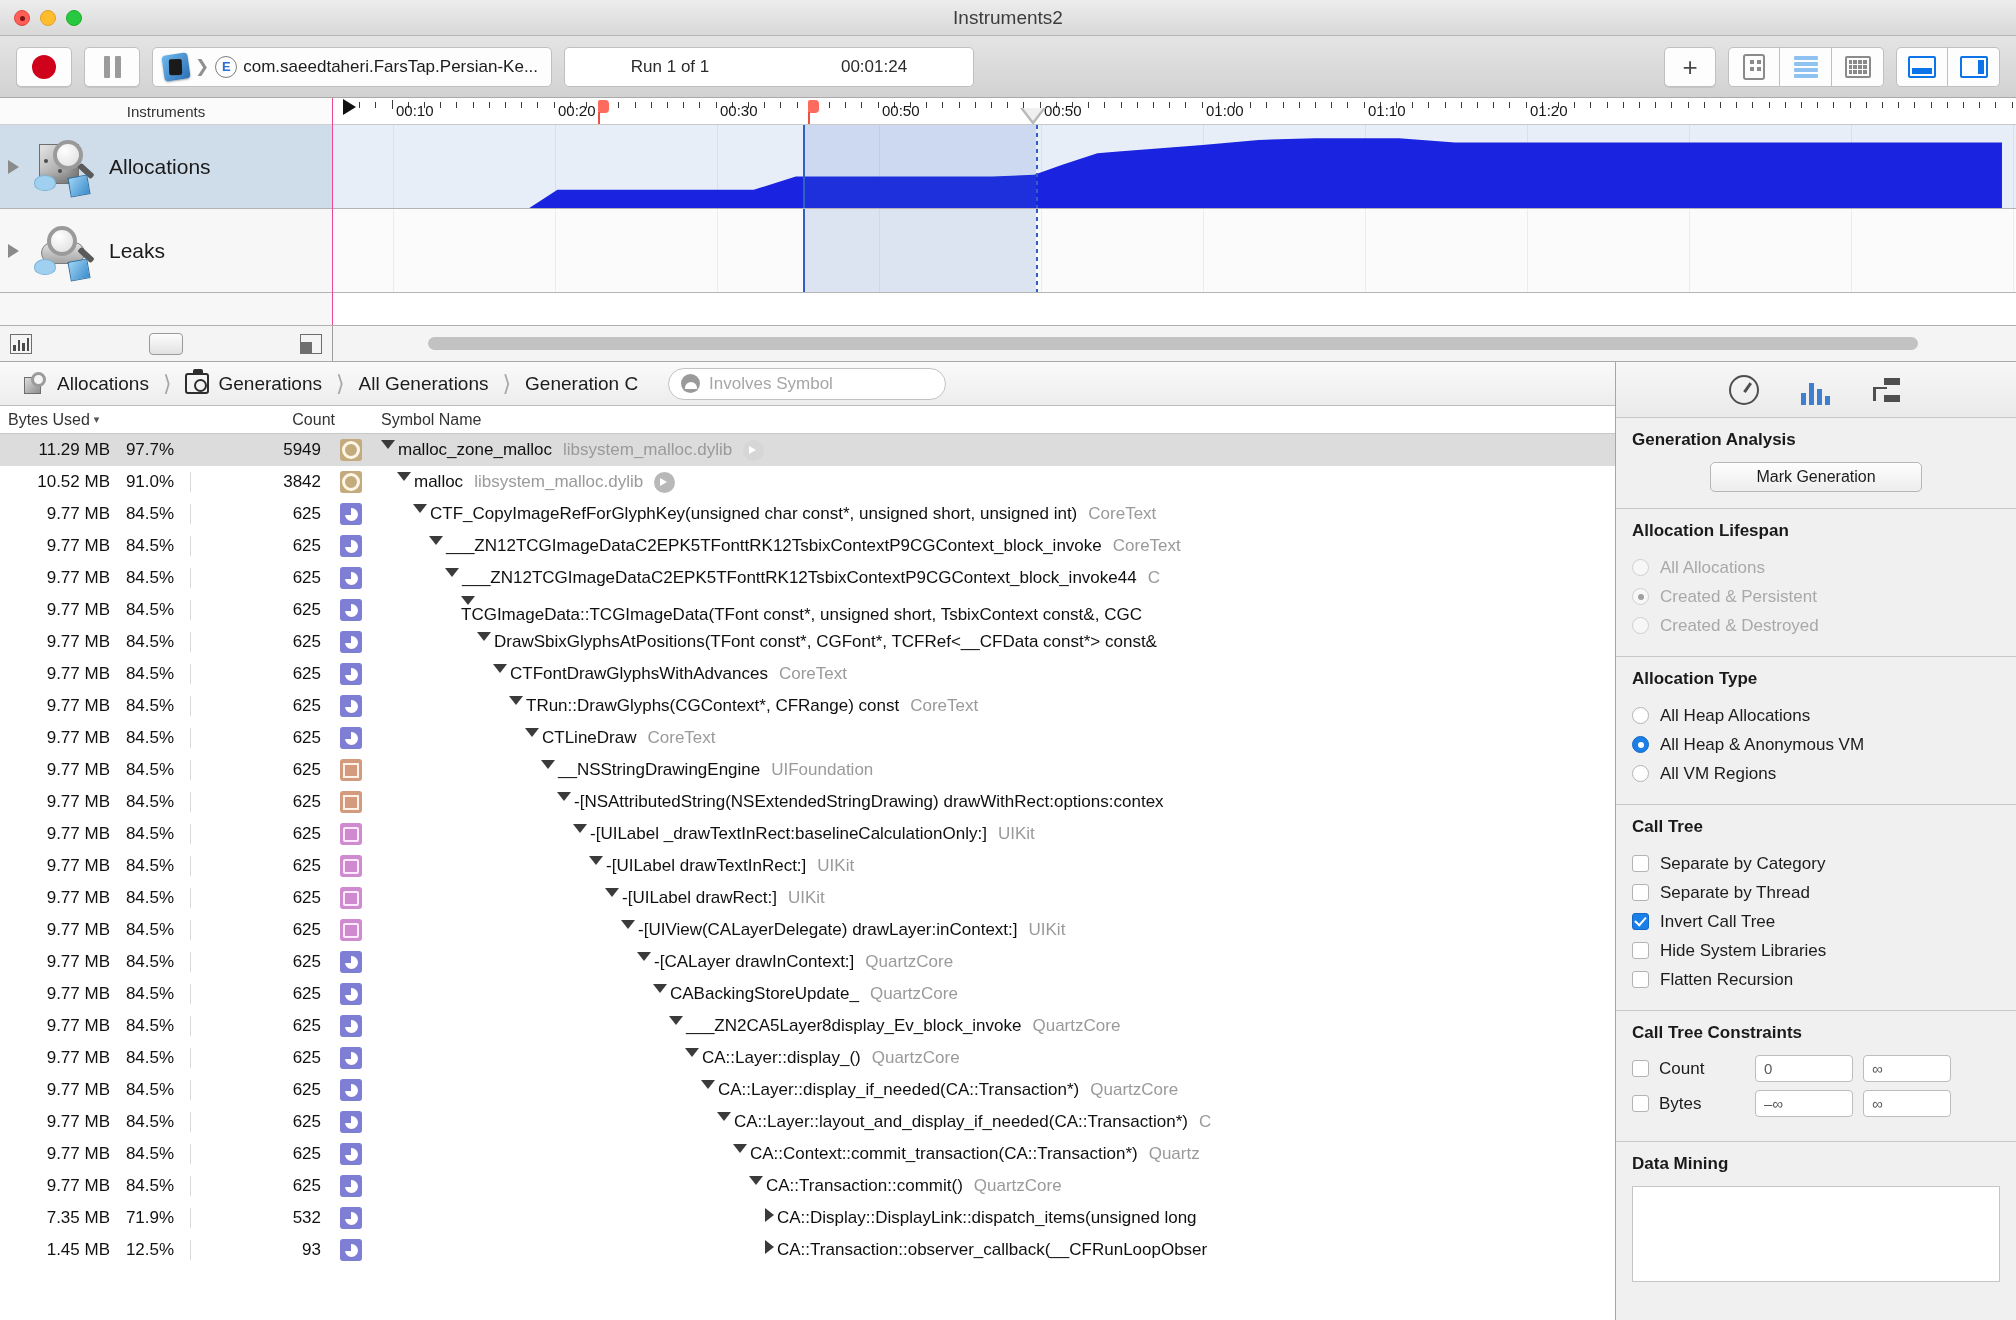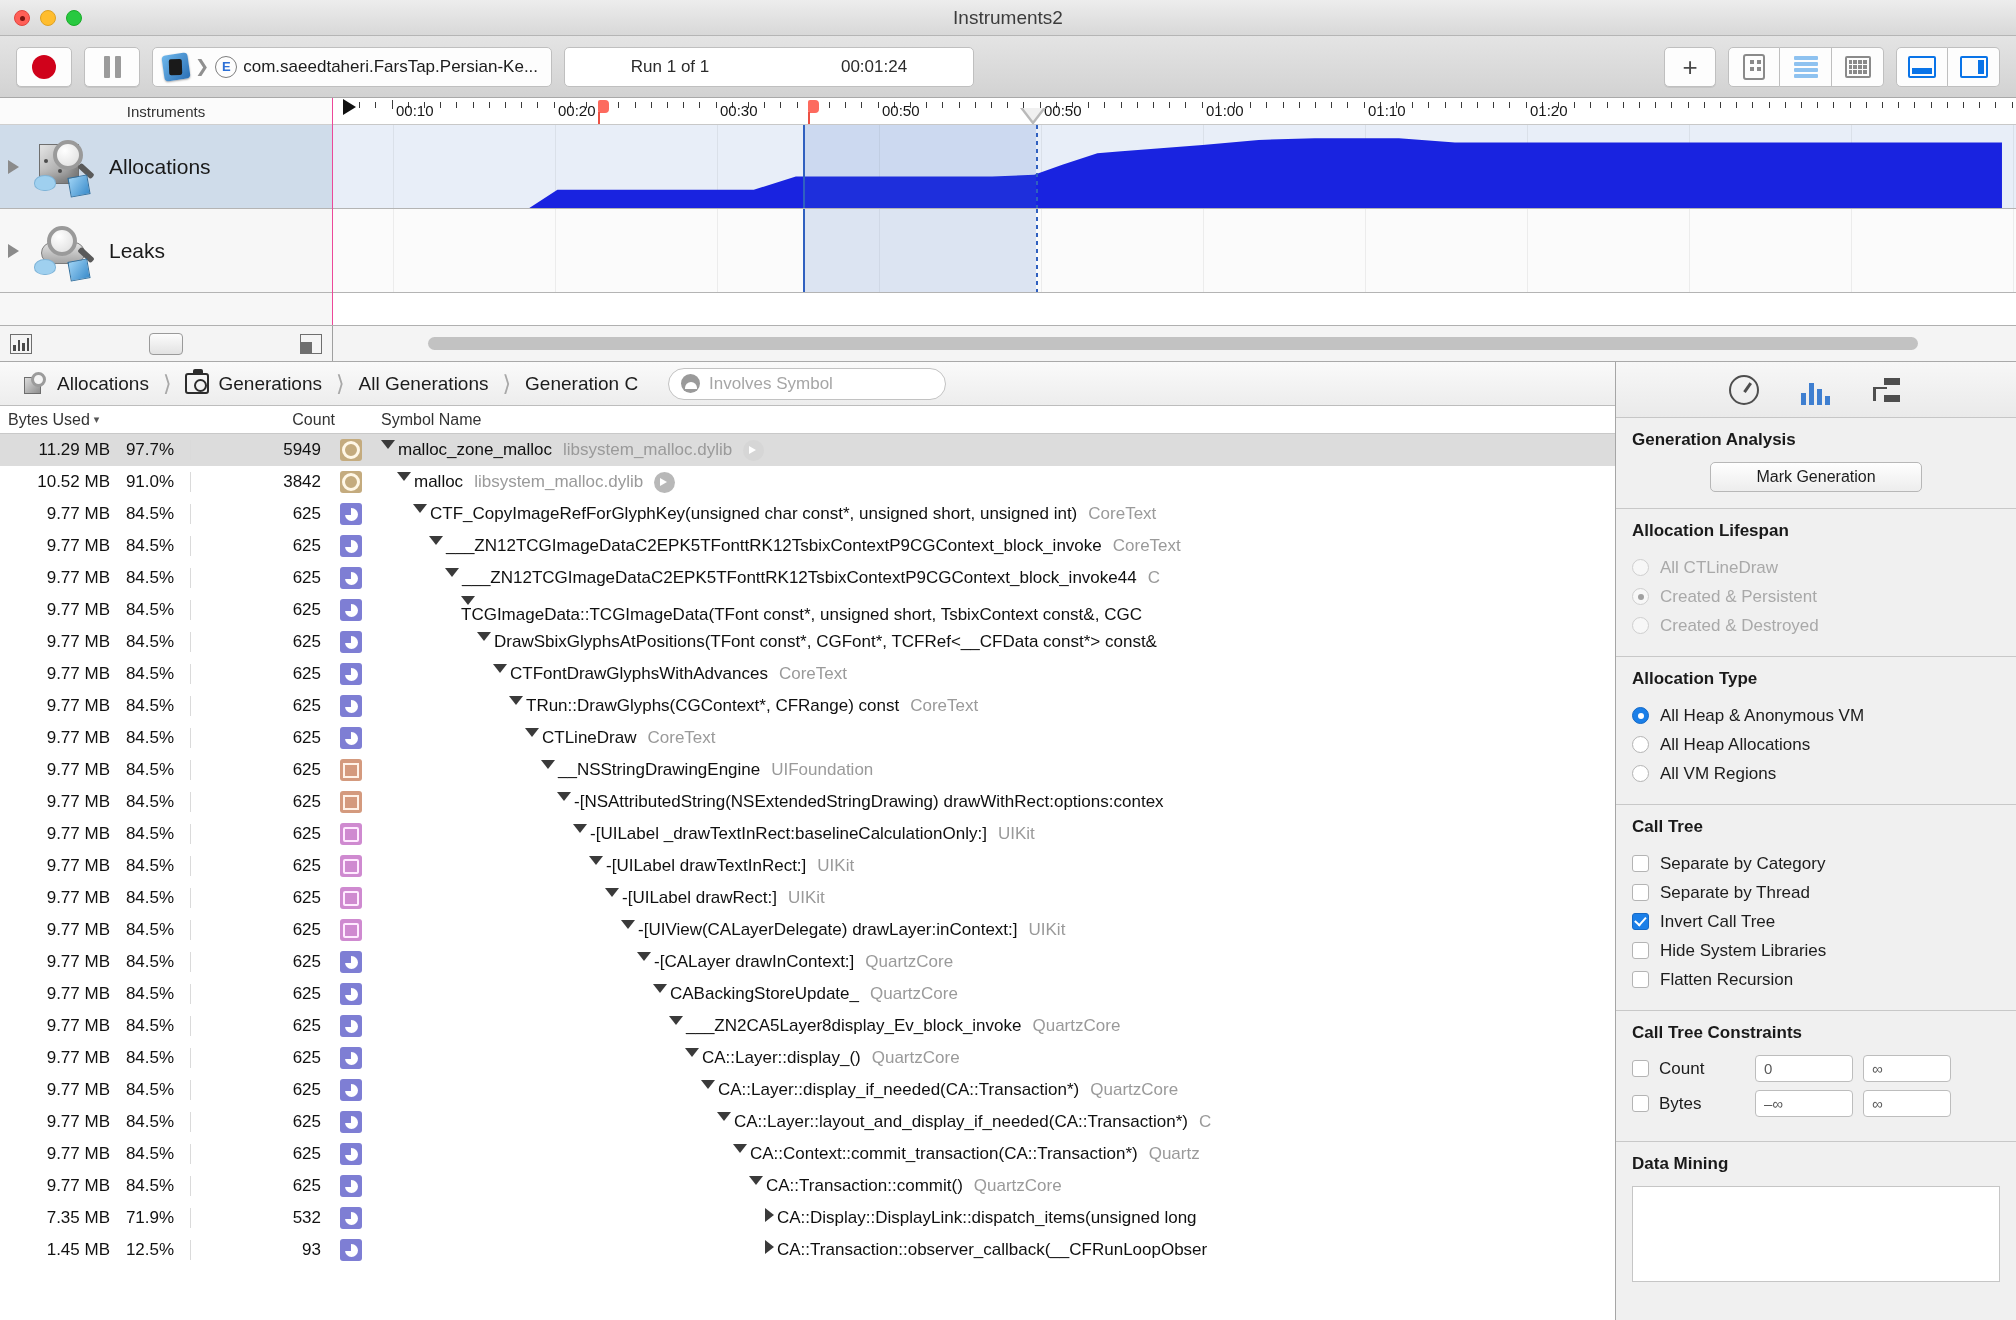--- a/index.html
+++ b/index.html
@@ -1101,41 +1101,41 @@
 
     <div class="insp-sec">
       <div class="insp-title">Generation Analysis</div>
       <button class="mark-gen-btn">Mark Generation</button>
     </div>
 
     <div class="insp-sec">
       <div class="insp-title">Allocation Lifespan</div>
       <div class="opt-row">
         <div class="radio dim"></div>
-        <span class="opt-label dim">All CTLineDraw</span>
+        <span class="opt-label dim">All Allocations</span>
       </div>
       <div class="opt-row">
         <div class="radio dim on-dim"></div>
         <span class="opt-label dim">Created &amp; Persistent</span>
       </div>
       <div class="opt-row">
         <div class="radio dim"></div>
         <span class="opt-label dim">Created &amp; Destroyed</span>
       </div>
     </div>
 
     <div class="insp-sec">
       <div class="insp-title">Allocation Type</div>
       <div class="opt-row">
+        <div class="radio"></div>
+        <span class="opt-label">All Heap Allocations</span>
+      </div>
+      <div class="opt-row">
         <div class="radio on"></div>
         <span class="opt-label">All Heap &amp; Anonymous VM</span>
-      </div>
-      <div class="opt-row">
-        <div class="radio"></div>
-        <span class="opt-label">All Heap Allocations</span>
       </div>
       <div class="opt-row">
         <div class="radio"></div>
         <span class="opt-label">All VM Regions</span>
       </div>
     </div>
 
     <div class="insp-sec">
       <div class="insp-title">Call Tree</div>
       <div class="opt-row">

